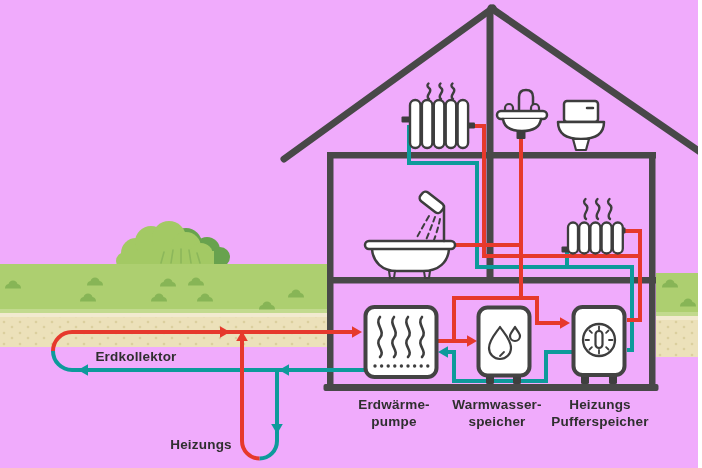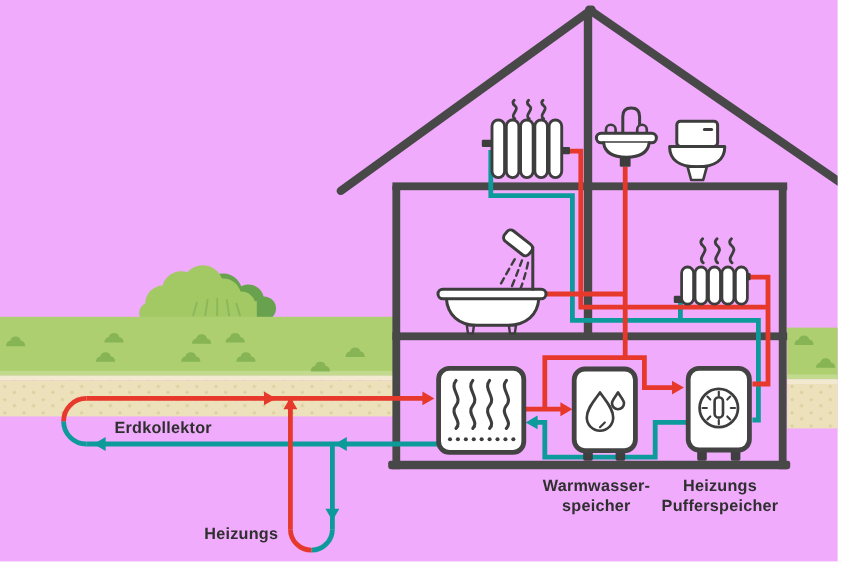--- a/index.html
+++ b/index.html
@@ -240,18 +240,20 @@
           <line x1="591.9" y1="332.9" x2="589.5" y2="330.5"></line>
         </g>
         <rect x="595.5" y="331" width="7" height="17" rx="3.5" fill="#fff" stroke-width="2.2"></rect>
       </g>
     </g>
   </g>
 </svg>
 
 <div class="lbl" style="left:136px;top:348px">Erdkollektor</div>
 <div class="lbl" style="left:201px;top:436px">Heizungs</div>
+<div class="lbl" style="left:394px;top:396px">Erdwärme-
+pumpe</div>
 <div class="lbl" style="left:497px;top:396px">Warmwasser-
 speicher</div>
 <div class="lbl" style="left:600px;top:396px">Heizungs
 Pufferspeicher</div>
 
 </div>
 
 </body></html>

